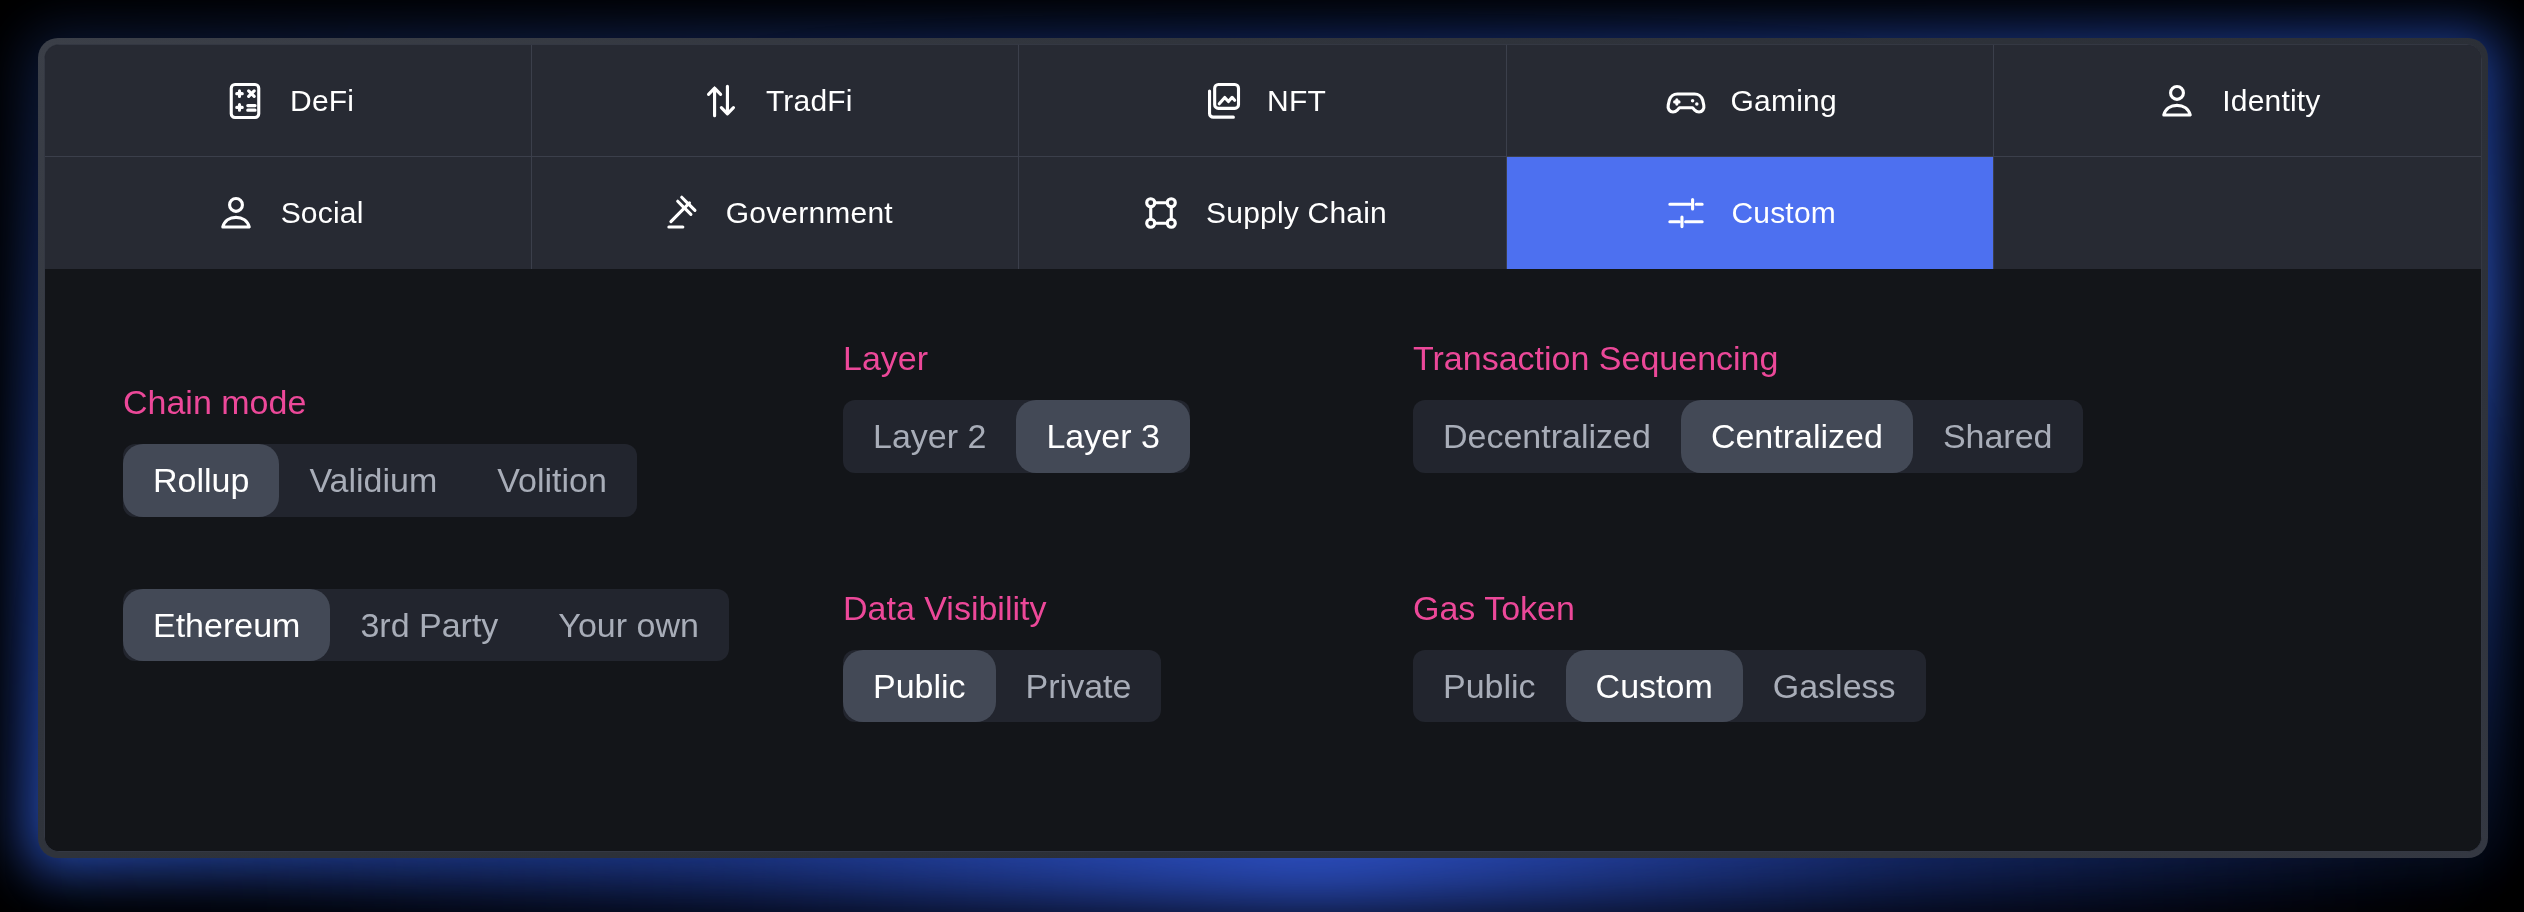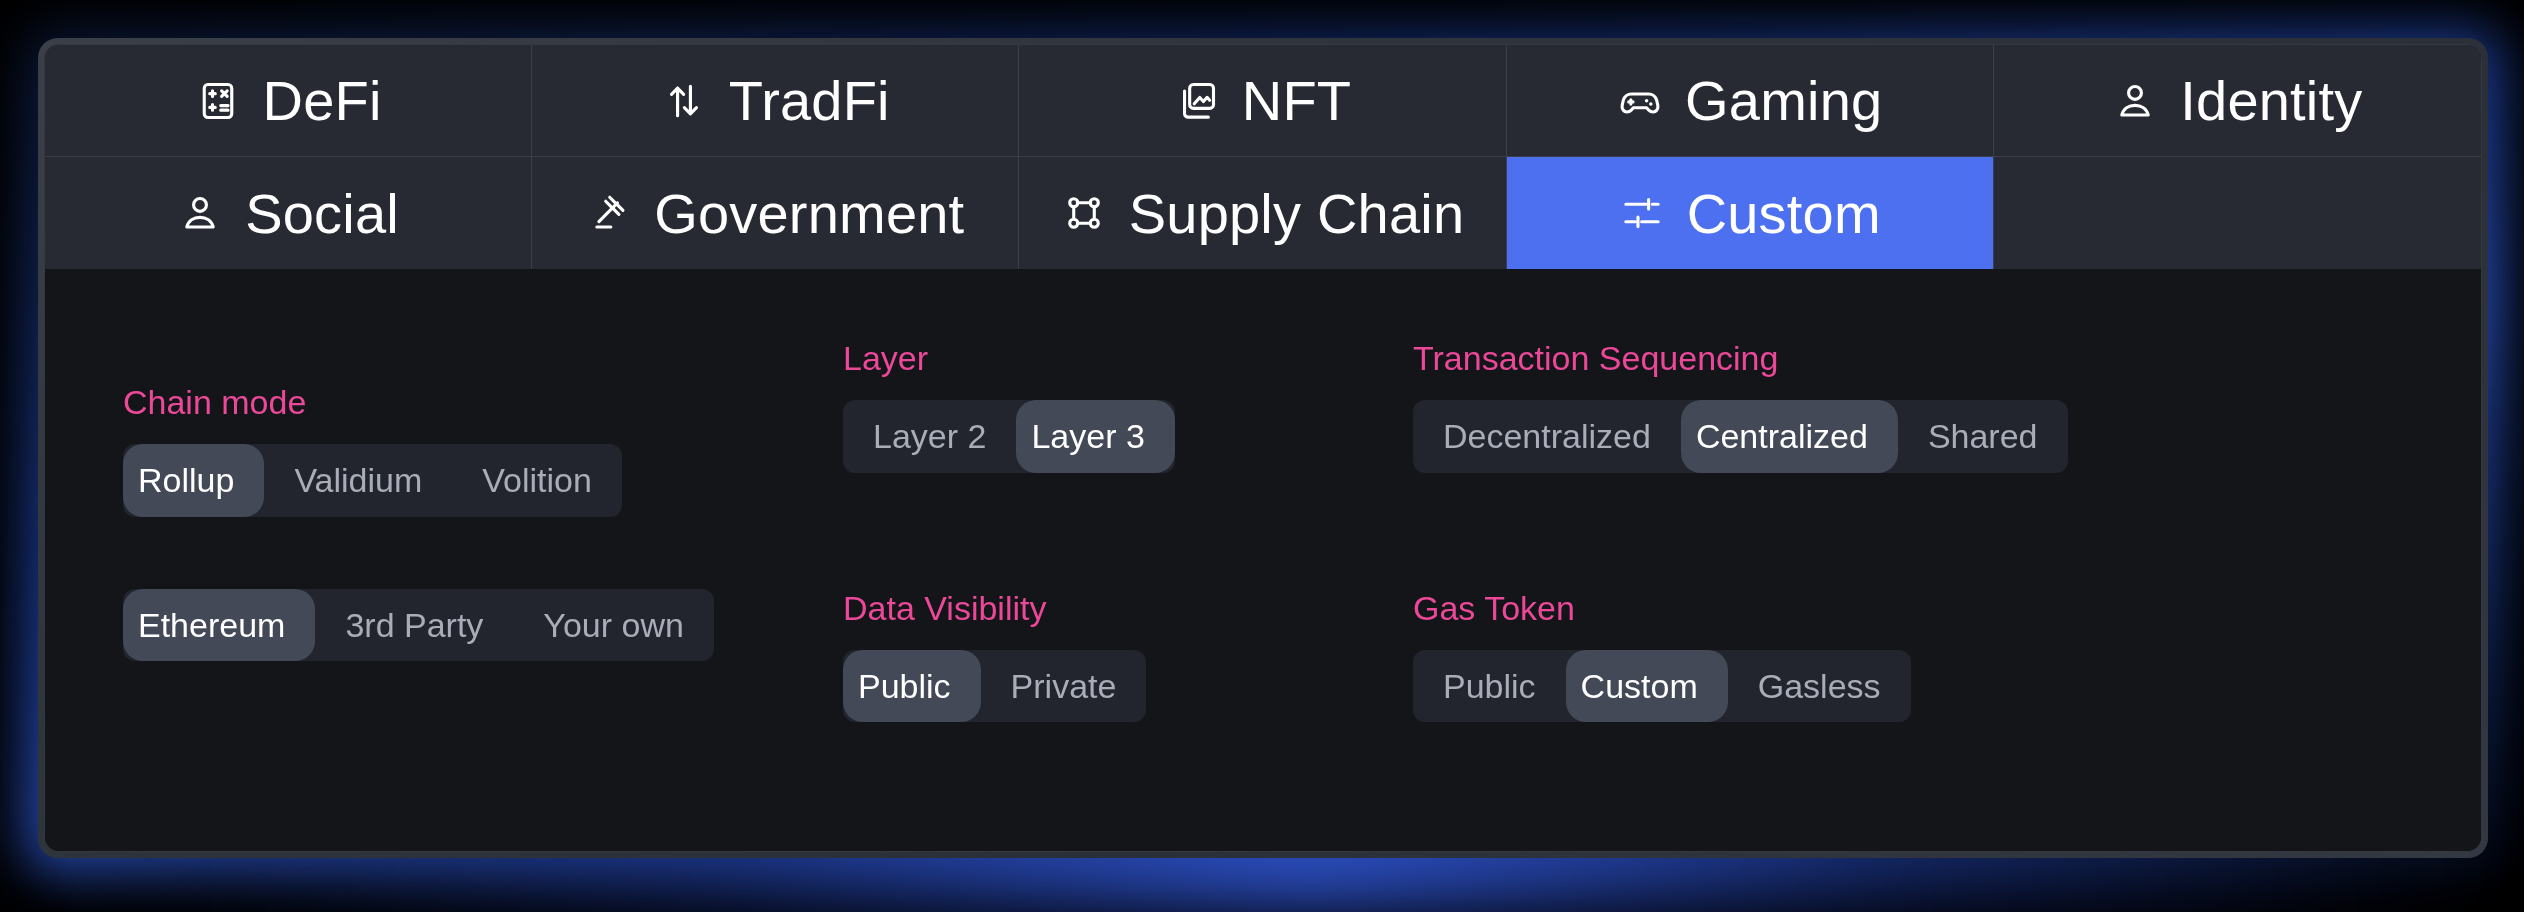--- a/index.html
+++ b/index.html
@@ -74,21 +74,21 @@
     grid-template-columns: repeat(5, 1fr);
     background: #272a33;
   }
   .tab {
     height: 112px;
     display: flex;
     align-items: center;
     justify-content: center;
     gap: 22px;
     color: #ffffff;
-    font-size: 56px;
+    font-size: 30px;
     letter-spacing: .2px;
     background: #272a33;
     border-right: 1px solid #3b3f4b;
     border-bottom: 1px solid #3b3f4b;
     cursor: pointer;
     user-select: none;
   }
   .tab:nth-child(5n) { border-right: none; }
   .tab.row2 { border-bottom: none; }
   .tab.active { background: #4d70f0; }
@@ -143,21 +143,20 @@
     user-select: none;
     white-space: nowrap;
     background: transparent;
     border: none;
     font-family: Liberation Sans, sans-serif;
     line-height: 1.25;
   }
   .seg-opt.sel {
     background: #434956;
     color: #ffffff;
-    padding-left: 15px;
   }
 </style>
 </head>
 <body>
 
 <div id="stage">
 
   <div class="glow-wrap">
     <div class="glow-a"></div>
     <div class="glow-b"></div>

